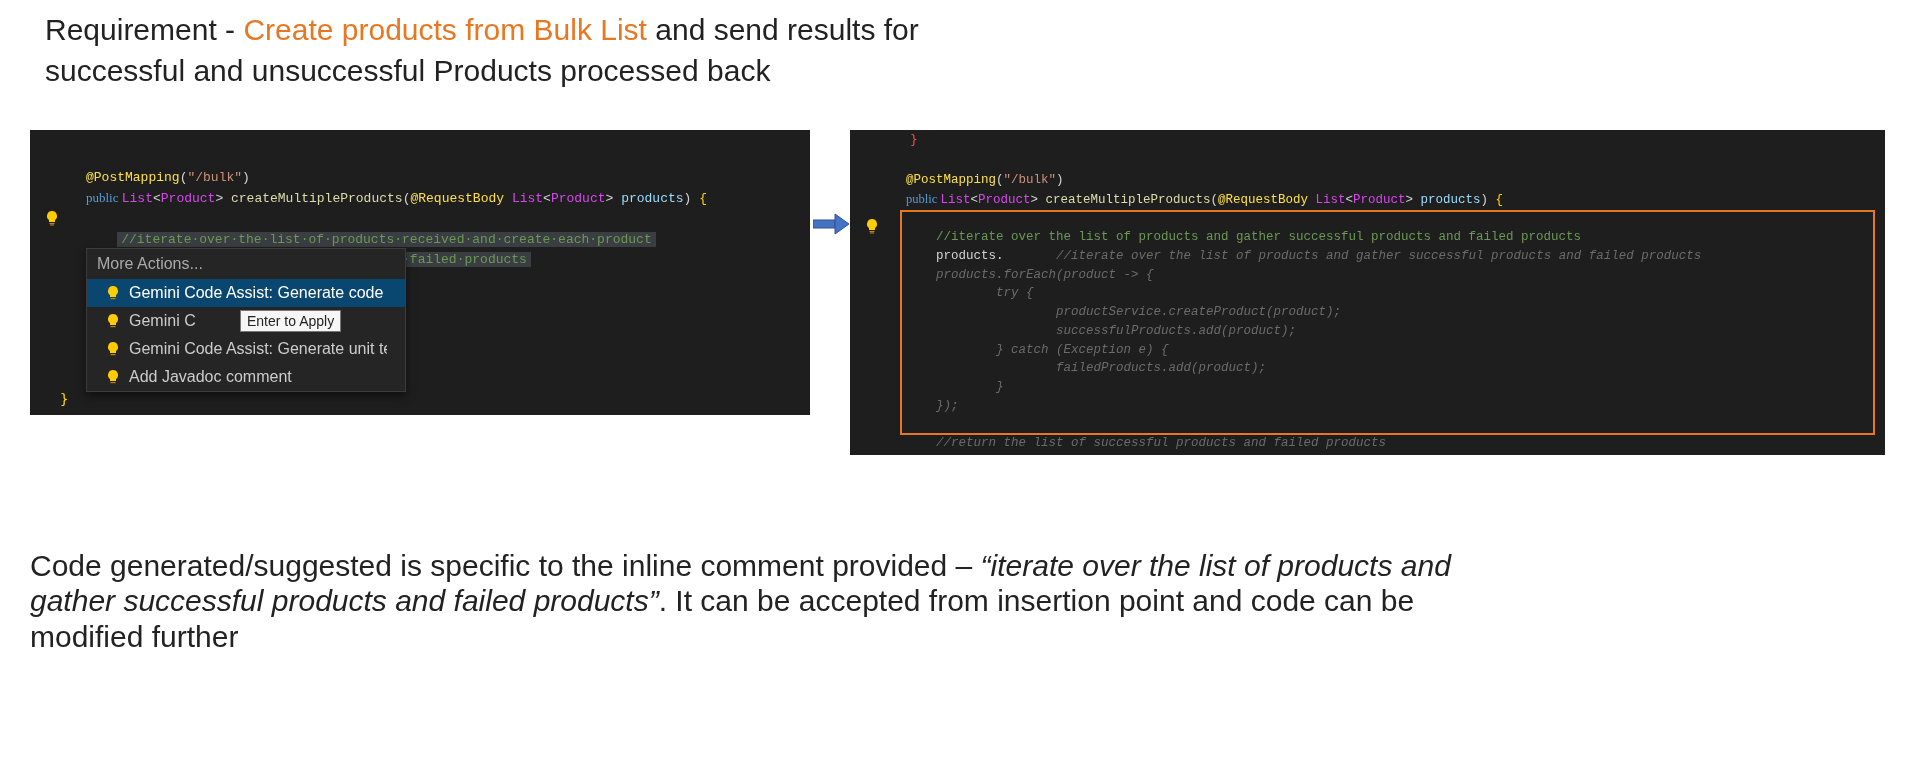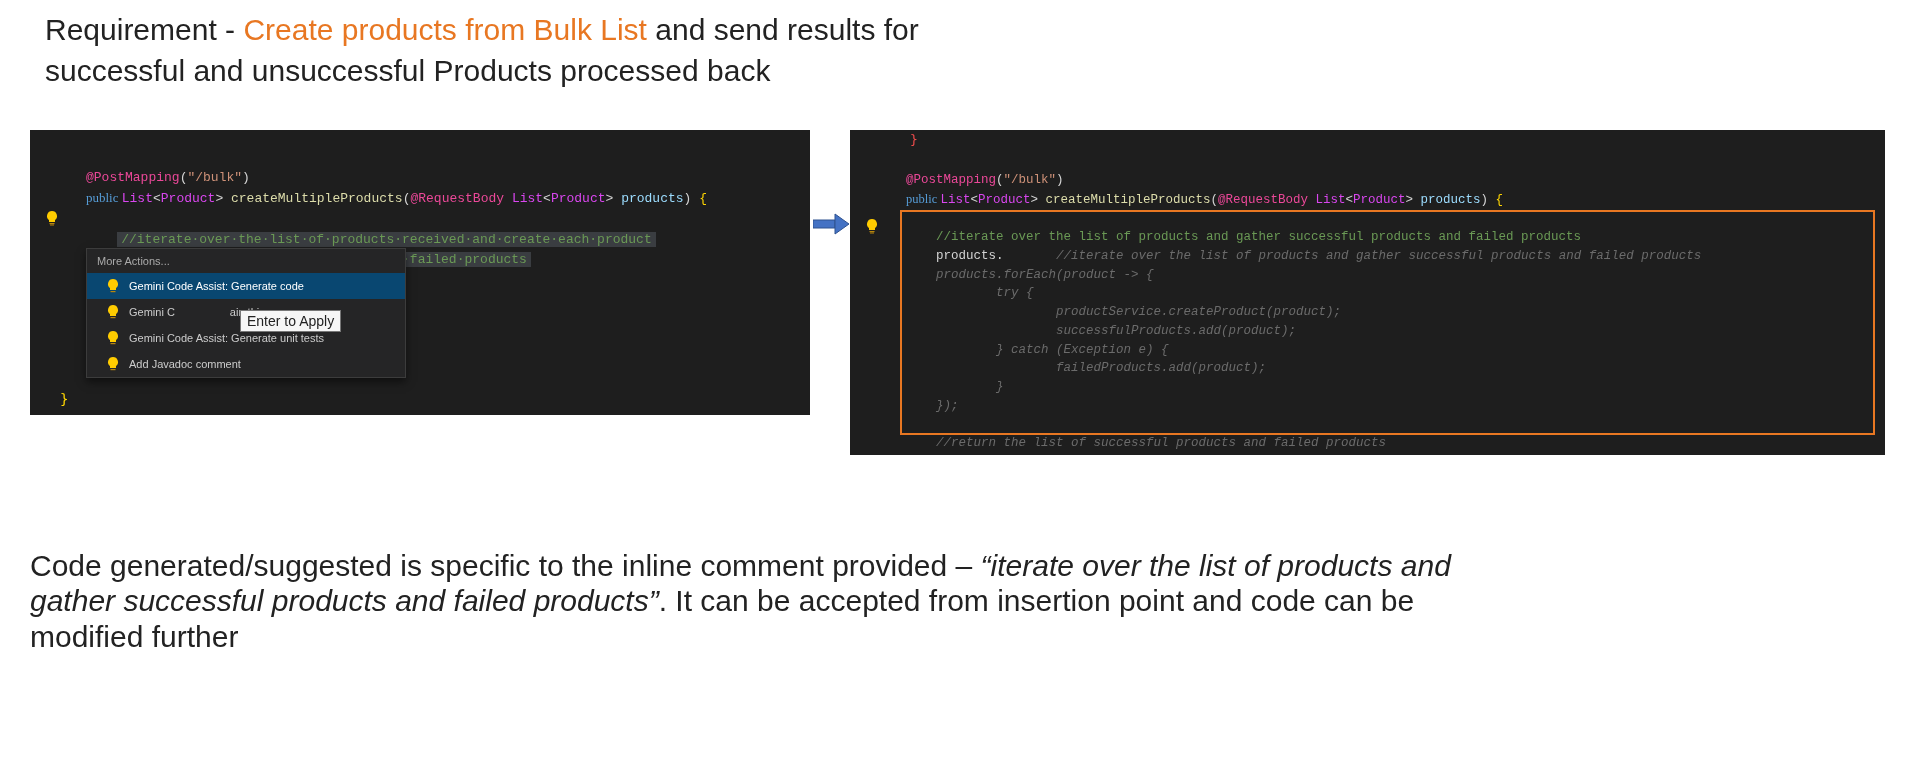--- a/index.html
+++ b/index.html
@@ -57,21 +57,21 @@
   .code-body {
     position: absolute;
     left: 56px;
     top: 18px;
     right: 10px;
     white-space: pre;
     font-size: 13px;
     line-height: 1.55;
   }
 
-  .c-ann   { color: #ec4899; margin-top: 18px; }
+  .c-ann   { color: #fde047; margin-top: 18px; }
   .c-str   { color: #ce9178; }
   .c-kw    { color: #569cd6; font-family: Liberation Serif, serif; }
   .c-type  { color: #d946ef; text-align: right; }
   .c-fn    { color: #dcdcaa; }
   .c-param { color: #9cdcfe; }
   .c-plain { color: #d4d4d4; }
   .c-brace { color: #ffd602; }
   .c-cmt   { color: #6a9955; }
   .c-sugg  { color: #6b6b6b; font-style: italic; }
 
@@ -83,21 +83,21 @@
   
   .ctx-menu {
     position: absolute;
     left: 56px;
     top: 118px;
     width: 320px;
     background: #252526;
     border: 1px solid #3c3c3c;
     box-shadow: 0 4px 8px rgba(0,0,0,0.5);
     font-family: "Segoe UI", Arial, sans-serif;
-    font-size: 11px;
+    font-size: 16px;
     color: #cccccc;
   }
   .ctx-head {
     padding: 6px 10px 6px 10px;
     color: #aaaaaa;
   }
   .ctx-item {
     display: flex;
     align-items: center;
     padding: 5px 18px;

